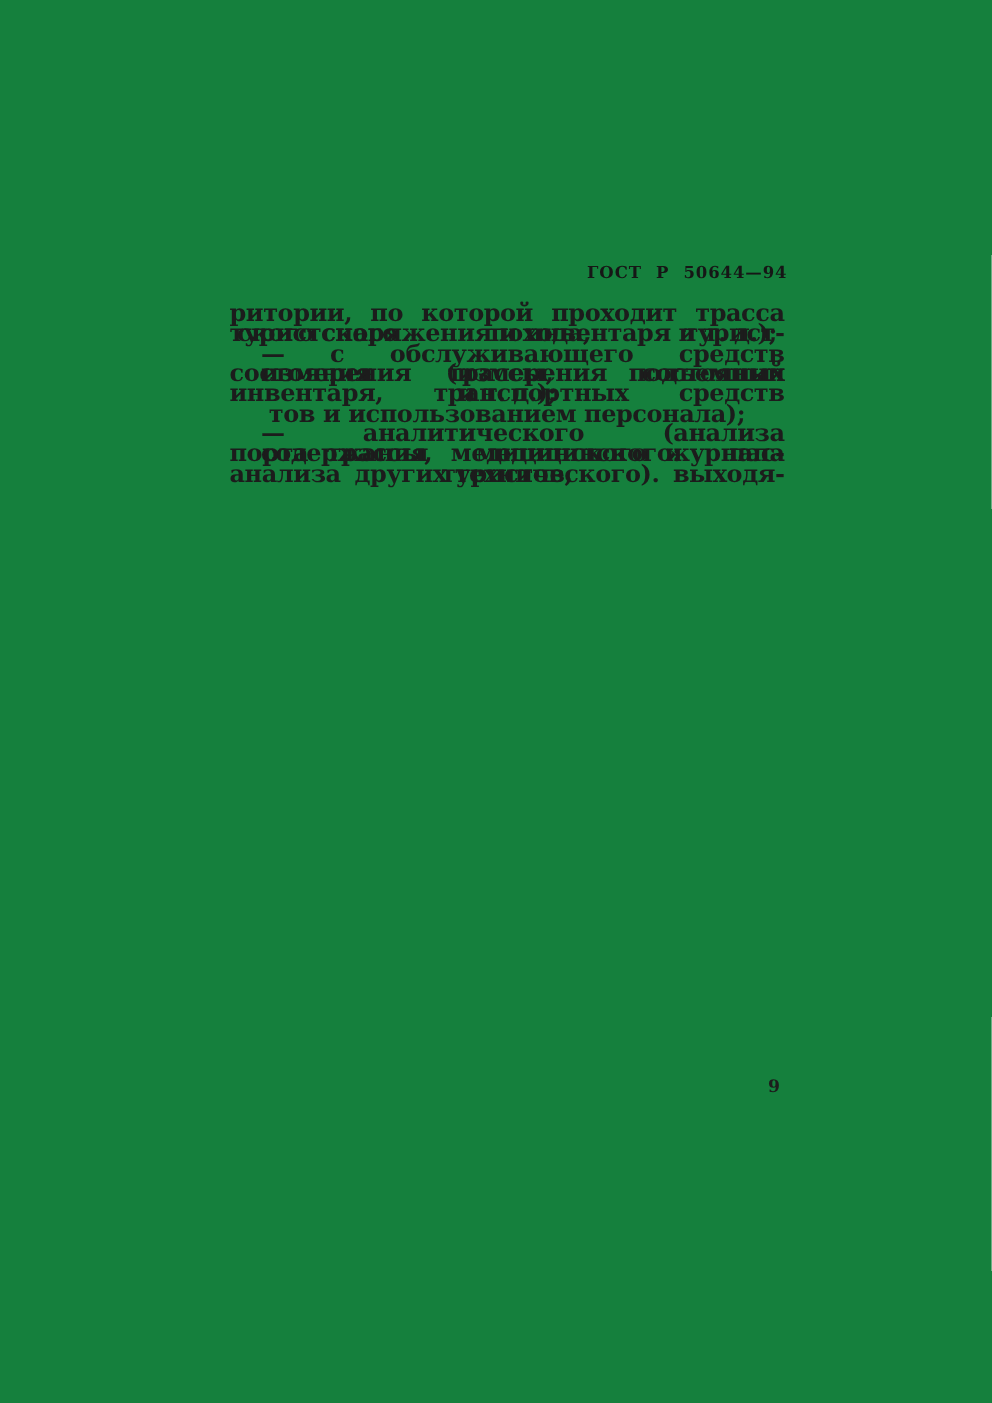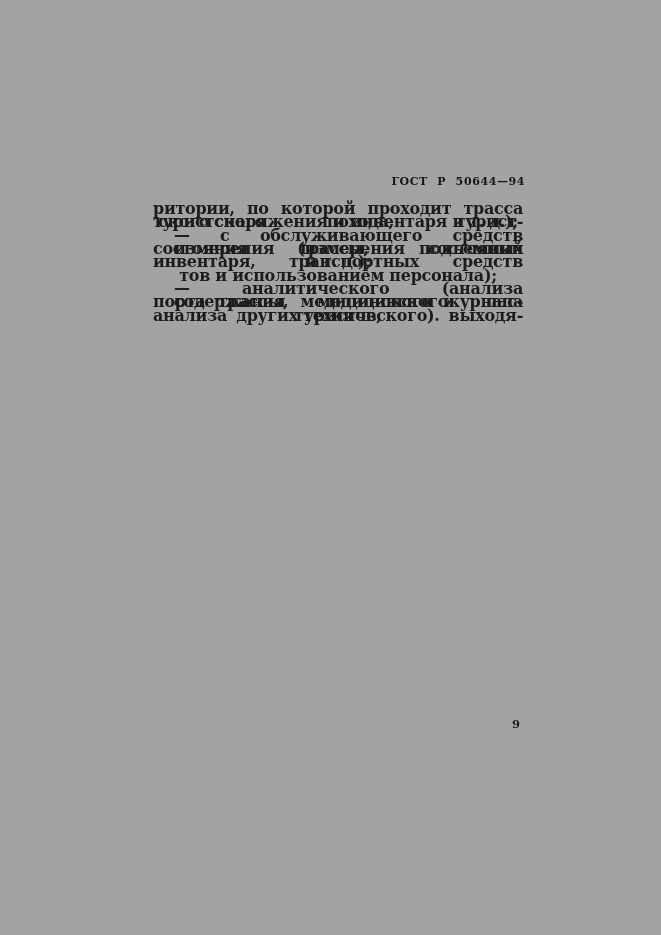--- a/index.html
+++ b/index.html
@@ -9,21 +9,21 @@
     height: 935px;
     font-family: "DejaVu Serif", "Liberation Serif", serif;
     position: relative;
     overflow: hidden;
   }
   .page {
     position: absolute;
     top: 0; left: 0;
     width: 661px;
     height: 935px;
-    background: #a3a3a3;
+    background: #15803d;
     color: #1b1b1b;
   }
   .gost-header {
     position: absolute;
     top: 175px;
     left: 153px;
     width: 372px;
     text-align: right;
     font-size: 11px;
     font-weight: 700;

